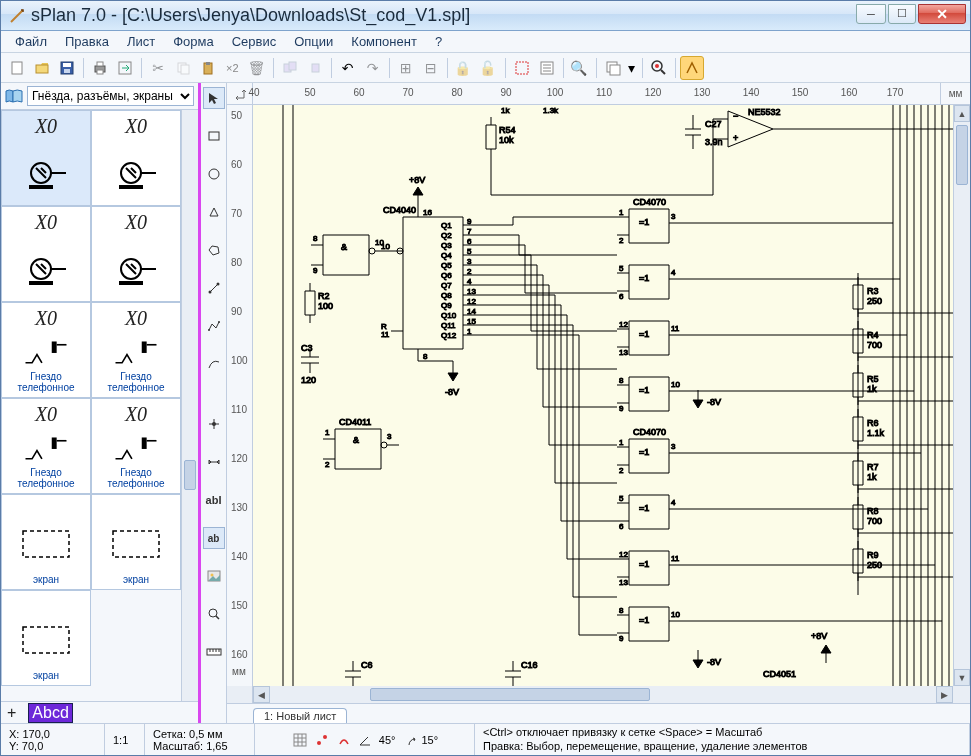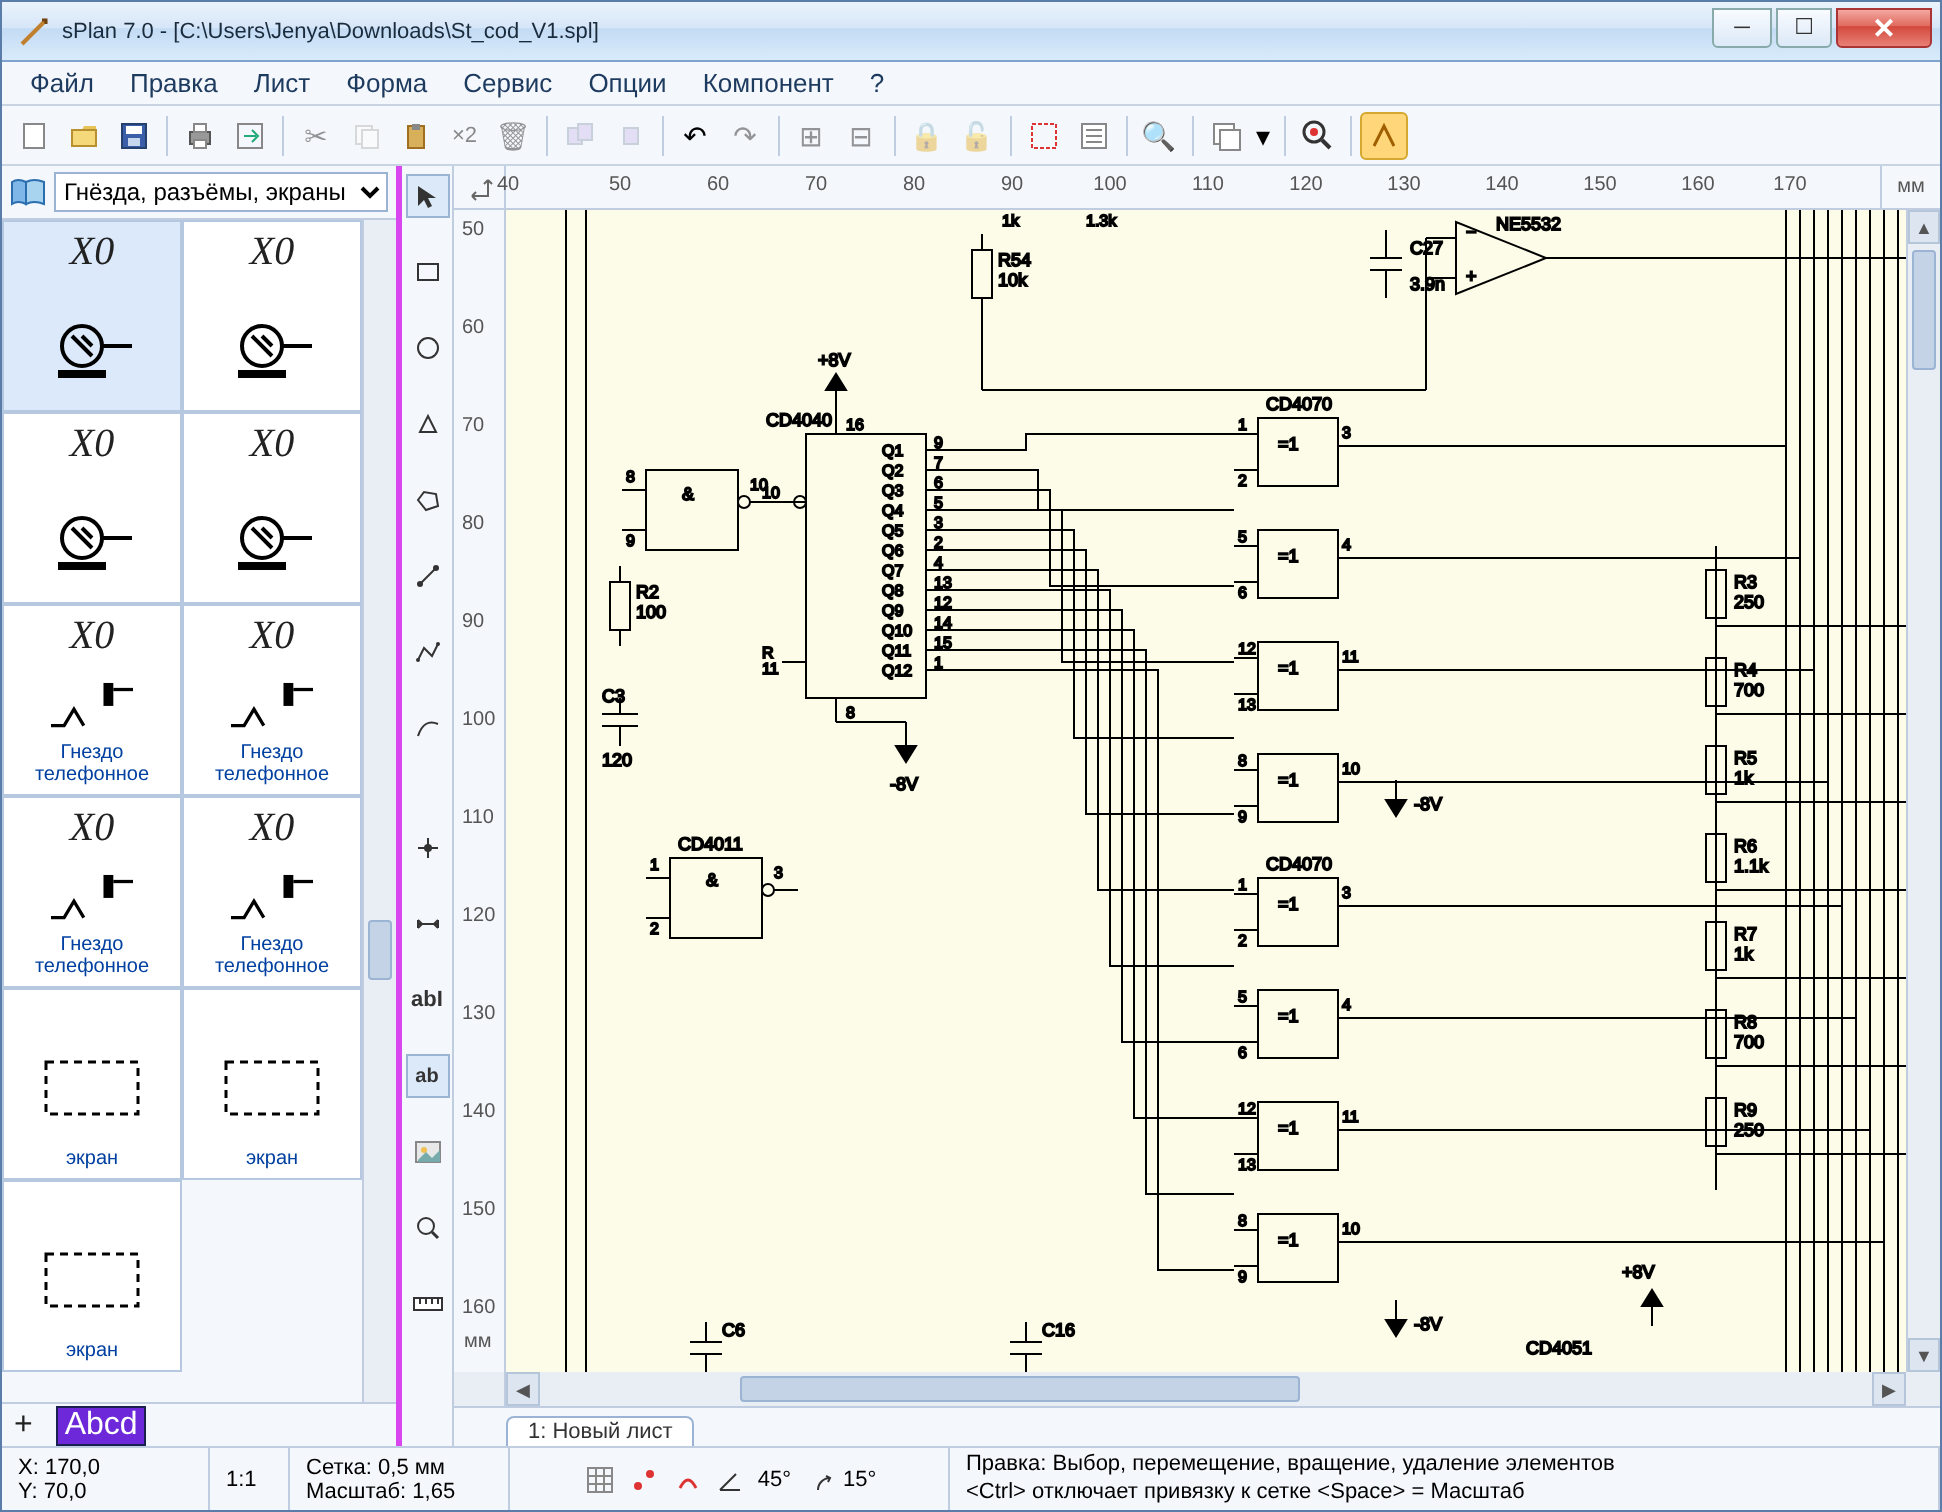--- a/index.html
+++ b/index.html
@@ -1,21 +1,21 @@
 <!DOCTYPE html>
 <html><head>
 <meta charset="utf-8">
 <style>
   * { box-sizing: border-box; margin: 0; padding: 0; user-select: none; }
   html, body { width: 971px; height: 756px; font-family: "Segoe UI", Tahoma, sans-serif; font-size: 12px; overflow: hidden; background: #f0f0f0; }
   .window { width: 971px; height: 756px; border: 1px solid #5a7ca8; background: #f0f0f0; display: flex; flex-direction: column; }
   
   .titlebar { height: 30px; background: linear-gradient(#eaf3fc,#d6e6f8 45%,#c3dbf4 46%,#d9ebfb); display: flex; align-items: center; padding-left: 8px; border-bottom: 1px solid #7ea3cc; }
   .titlebar .app-icon { width:16px; height:16px; margin-right:6px; }
-  .titlebar .title { color:#1a2b3c; font-size:11px; flex:1; white-space:nowrap; overflow:hidden; }
+  .titlebar .title { color:#1a2b3c; font-size:18px; flex:1; white-space:nowrap; overflow:hidden; }
   .winbtns { display:flex; height:20px; margin-right:4px; margin-top:-4px;}
   .winbtn { width:30px; height:20px; margin-left:2px; border:1px solid #8aa; border-radius:0 0 3px 3px; background:linear-gradient(#f8fbff,#dce9f7); display:flex; align-items:center; justify-content:center; font-size:11px; color:#333;}
   .winbtn.max{width:28px;}
   .winbtn.close{ width:48px; background:linear-gradient(#f3a7a0,#e0695d 45%,#d24a3c 46%,#e98076); border-color:#a33; color:#fff; font-weight:bold; font-size:14px;}
   
   .menubar { height:22px; background:#f4f7fb; border-bottom:1px solid #c8d4e2; display:flex; align-items:center; padding:0 6px; gap:2px;}
   .menuitem { padding:2px 8px; color:#1d3a5f; font-size:13px;}
   
   .toolbar { height:30px; background:#f4f7fb; border-bottom:1px solid #c8d4e2; display:flex; align-items:center; padding:0 4px; gap:1px;}
   .tbtn { width:24px; height:24px; display:flex; align-items:center; justify-content:center; border:1px solid transparent; border-radius:3px; font-size:14px;}
@@ -838,18 +838,18 @@
       <span>45°</span>
       <span class="sicon">
           <svg width="16" height="14">
             <path d="M8 12 A6 6 0 0 1 14 6" stroke="#333" fill="none"></path>
             <path d="M12 5 l2 1 l-1 2" stroke="#333" fill="none"></path>
           </svg>
         </span>
       <span>15°</span>
     </div>
     <div class="statcell hint">
-      <span>Правка: Выбор, перемещение, вращение, удаление элементов</span>
-        <span>&lt;Ctrl&gt; отключает привязку к сетке &lt;Space&gt; = Масштаб</span>
+      <span>&lt;Ctrl&gt; отключает привязку к сетке &lt;Space&gt; = Масштаб</span>
+        <span>Правка: Выбор, перемещение, вращение, удаление элементов</span>
     </div>
   </div>
 
 </div>
 
 </body></html>

